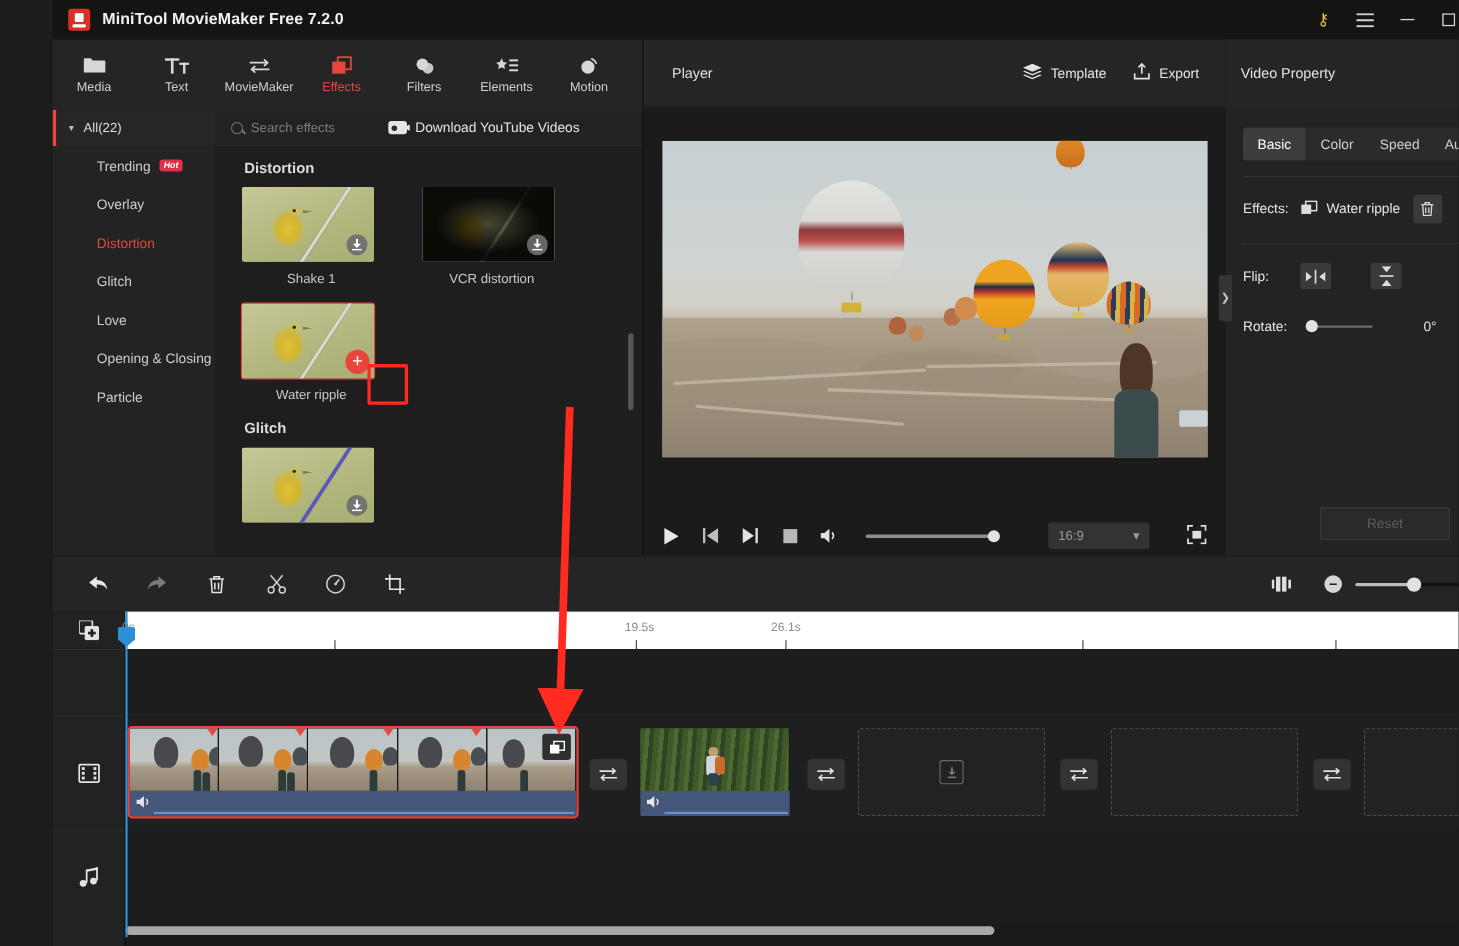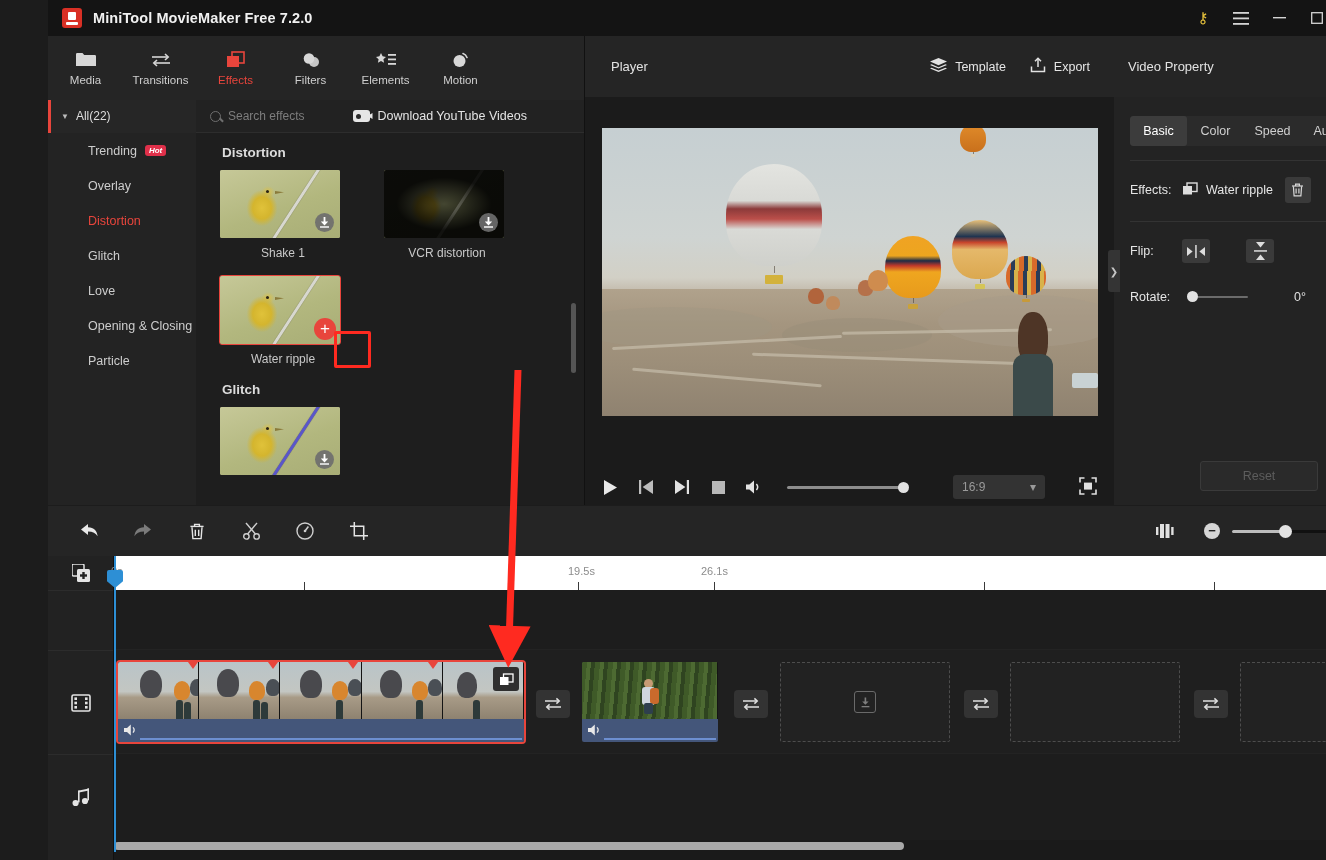--- a/index.html
+++ b/index.html
@@ -348,29 +348,42 @@
       <span class="nav-icon">
         <svg width="20" height="15" viewBox="0 0 20 15">
             <path d="M0 2.2A1.2 1.2 0 0 1 1.2 1h5.3l1.7 2.1H18.8A1.2 1.2 0 0 1 20 4.3V14H0z" fill="#d7d7d7"></path>
           </svg>
       </span>
       <span>Media</span>
     </div>
     <div class="nav-item">
       <span class="nav-icon">
         <svg width="22" height="16" viewBox="0 0 22 16">
+            <g fill="#d7d7d7">
+          <rect x="0" y="1" width="13" height="2.2"></rect>
+              <rect x="5.4" y="1" width="2.4" height="14"></rect>
+          <rect x="13" y="5" width="9" height="2"></rect>
+              <rect x="16.4" y="5" width="2.2" height="10"></rect>
+        </g>
+          </svg>
+      </span>
+      <span>Text</span>
+    </div>
+    <div class="nav-item">
+      <span class="nav-icon">
+        <svg width="22" height="16" viewBox="0 0 22 16">
             <g stroke="#d7d7d7" stroke-width="1.6" fill="none">
           <path d="M2 5h16"></path>
               <path d="M15 2l3.2 3-3.2 3"></path>
               <path d="M20 11H4"></path>
               <path d="M7 8l-3.2 3L7 14"></path>
         </g>
           </svg>
       </span>
-      <span>Transitions</span>
+      <span>MovieMaker</span>
     </div>
     <div class="nav-item active">
       <span class="nav-icon">
         <svg width="20" height="18" viewBox="0 0 20 18">
           <rect x="6" y="1" width="12" height="11" fill="none" stroke="#e8453c" stroke-width="1.6"></rect>
           <rect x="1" y="5" width="12" height="11" fill="#e8453c"></rect>
         </svg>
       </span>
       <span>Effects</span>
     </div>

